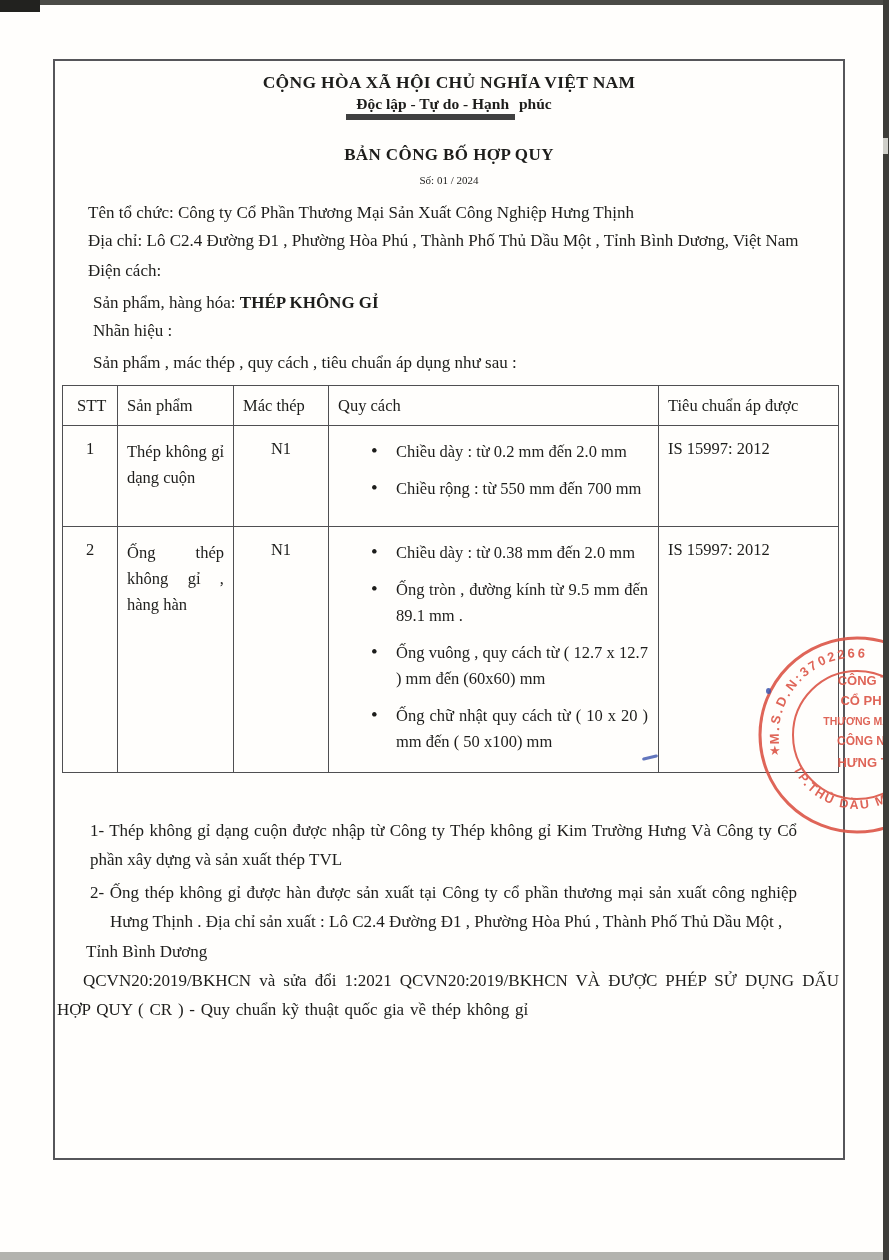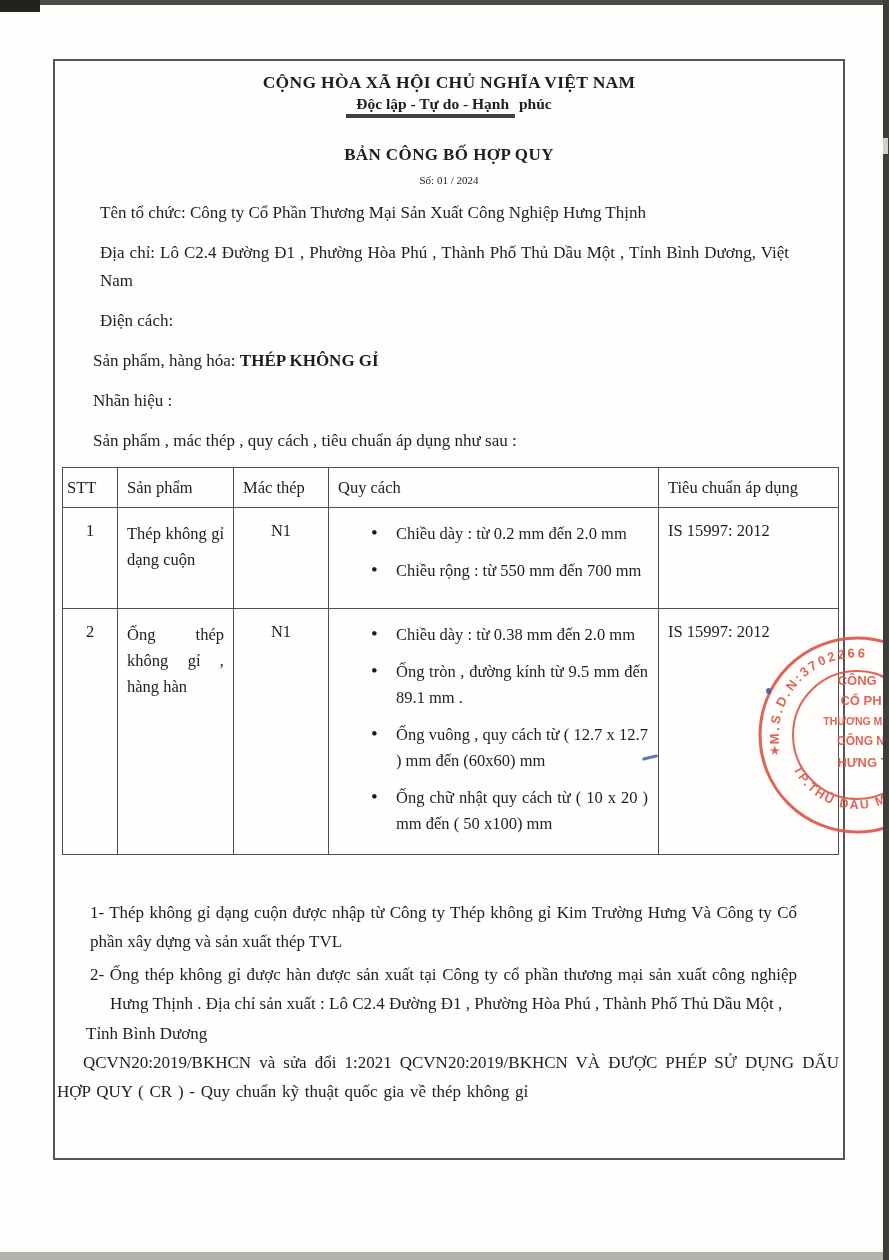--- a/index.html
+++ b/index.html
@@ -16,43 +16,43 @@
   .edge-bottom { position:absolute; bottom:0; left:0; width:889px; height:8px; background:#b3b3ae; z-index:20; }
 
   .doc-box {
     position:absolute; left:53px; top:59px; width:792px; height:1101px;
     border:2px solid #56565a; box-sizing:border-box; background:transparent;
   }
 
   .center { text-align:center; }
   .national-title { margin:11px 0 0 0; font-size:17.5px; font-weight:bold; letter-spacing:.3px; }
   .motto { margin:2px 0 0 0; font-size:15.5px; font-weight:bold; }
-  .motto .ul { border-bottom:4px solid #404040; padding:0 6px 2px 10px; }
+  .motto .ul { border-bottom:6px solid #404040; padding:0 6px 2px 10px; }
   .doc-title { margin:32px 0 0 0; font-size:17px; font-weight:bold; letter-spacing:.4px; }
   .doc-number { margin:9px 0 0 0; font-size:11px; font-weight:normal; }
 
   .info { margin:13px 42px 0 33px; font-size:17px; line-height:28px; }
-  .info p { margin:12px; }
+  .info p { margin:0; }
   .info .jst { text-align:justify; }
   .info .phone { margin-top:2px; }
   .info .shift { margin-left:5px; }
   .info .gap { margin-top:4px; }
   .bold { font-weight:bold; }
 
   table.spec {
     margin:8px 0 0 7px; width:776px; border-collapse:collapse;
     font-size:16.5px; table-layout:fixed;
   }
   table.spec th, table.spec td {
     border:1.6px solid #4f4f52; vertical-align:top; box-sizing:border-box;
     font-weight:normal;
   }
   table.spec thead tr { height:40px; }
   table.spec th { padding:7px 9px; text-align:left; vertical-align:middle; }
-  table.spec th.c { text-align:left; padding:7px 4px; }
+  table.spec th.c { text-align:left; padding:7px 14px; }
   tr.r1 { height:101px; }
   tr.r2 { height:235px; }
   td.c  { text-align:center; padding:13px 2px; }
   td.product { padding:13px 9px; text-align:justify; line-height:26px; }
   td.standard { padding:13px 9px; }
   td.specs { padding:13px 6px 6px 40px;margin-left:13px; }
   td.specs ul { margin:0; padding:0; list-style:none; }
   td.specs li { position:relative; padding-left:27px; margin-bottom:11px; line-height:26px; text-align:justify; padding-right:4px; }
   td.specs li::before { content:"•"; position:absolute; left:2px; top:-1px; font-size:19px; }
 
@@ -105,21 +105,21 @@
         <col style="width:95px">
         <col style="width:330px">
         <col style="width:180px">
     </colgroup>
     <thead>
       <tr>
         <th class="c">STT</th>
         <th>Sản phẩm</th>
         <th>Mác thép</th>
         <th>Quy cách</th>
-        <th>Tiêu chuẩn áp dụng</th>
+        <th>Tiêu chuẩn áp được</th>
       </tr>
     </thead>
     <tbody>
       <tr class="r1">
         <td class="c">1</td>
         <td class="product">Thép không gỉ dạng cuộn</td>
         <td class="c">N1</td>
         <td class="specs">
           <ul>
             <li>Chiều dày : từ 0.2 mm đến 2.0 mm</li>

